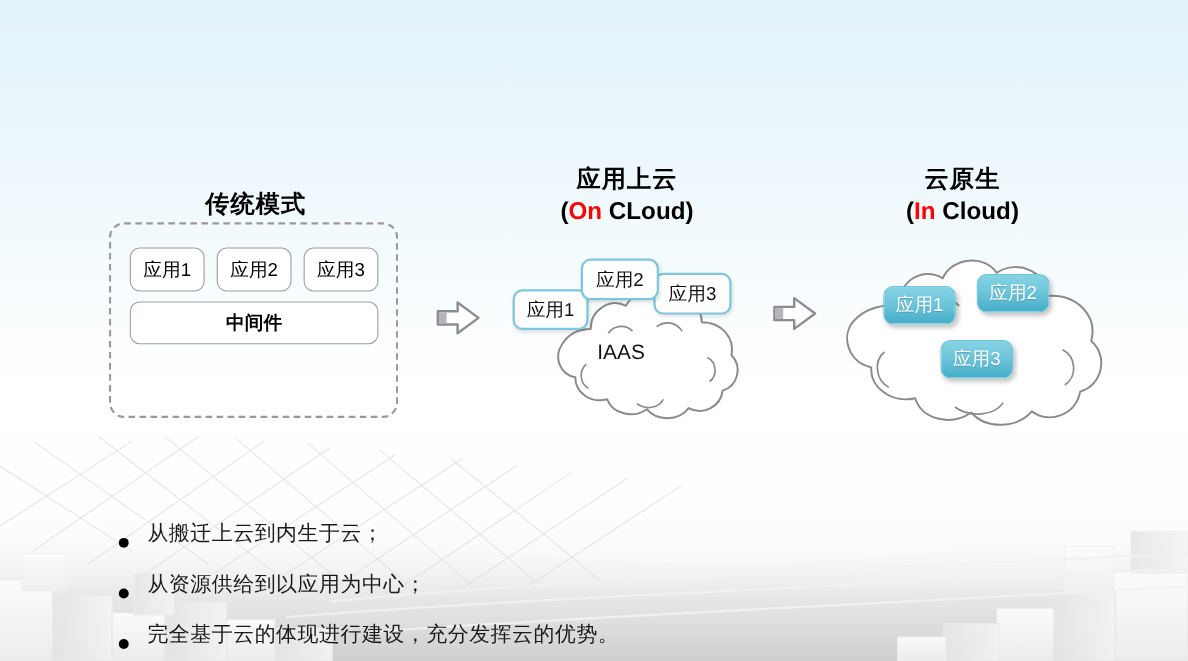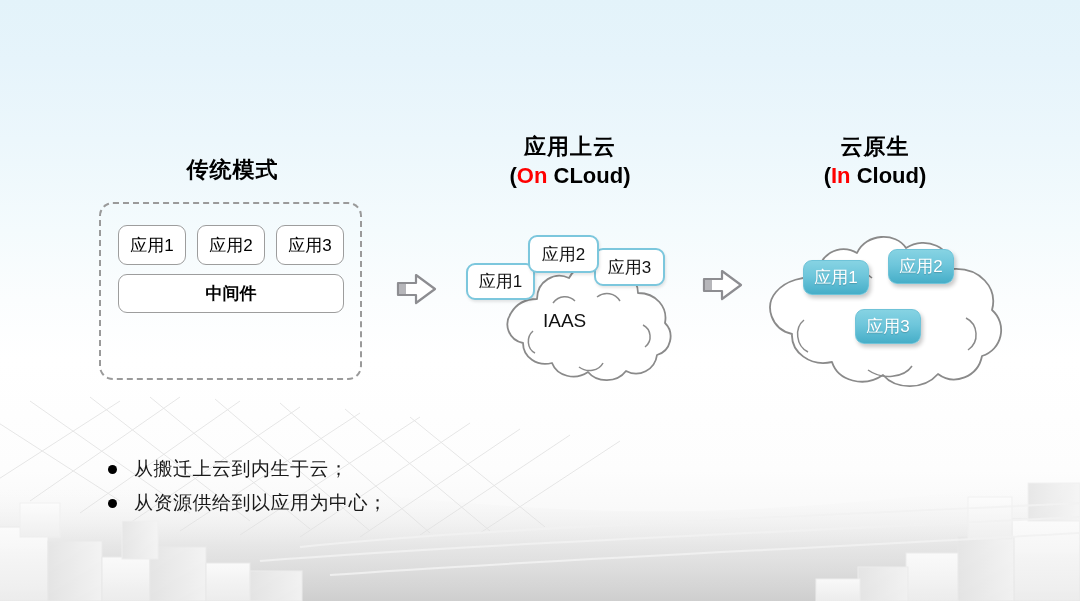--- a/index.html
+++ b/index.html
@@ -60,20 +60,21 @@
     text-align: center;
     font-weight: bold;
     color: #000;
     line-height: 1.15;
     white-space: nowrap;
   }
   .col-title .cn {
     display: block;
     font-size: 22px;
     letter-spacing: 1px;
+    margin-top: 16px;
   }
   .col-title .en {
     display: block;
     font-size: 22px;
     margin-top: 4px;
   }
   .col-title .en .hl { color: #ff0000; margin-top: 48px; }
 
   #title-1 { left: 110px; top: 157px; width: 245px; }
   #title-2 { left: 455px; top: 134px; width: 230px; }
@@ -170,22 +171,23 @@
 
   
   #bullets {
     position: absolute;
     left: 108px;
     top: 452px;
     width: 620px;
   }
   .bullet-row {
     display: flex;
-    align-items: center;
+    align-items: flex-end;
     height: 34px;
+    margin-top: 12px;
   }
   .bullet-dot {
     width: 9px;
     height: 9px;
     border-radius: 50%;
     background: #000;
     flex: 0 0 auto;
     margin-right: 17px;
   }
   .bullet-text {
@@ -334,15 +336,19 @@
 
   <div id="bullets">
     <div class="bullet-row">
       <span class="bullet-dot"></span>
       <span class="bullet-text">从搬迁上云到内生于云；</span>
     </div>
     <div class="bullet-row">
       <span class="bullet-dot"></span>
       <span class="bullet-text">从资源供给到以应用为中心；</span>
     </div>
+    <div class="bullet-row">
+      <span class="bullet-dot"></span>
+      <span class="bullet-text">完全基于云的体现进行建设，充分发挥云的优势。</span>
+    </div>
   </div>
 
 </div>
 
 </body></html>

